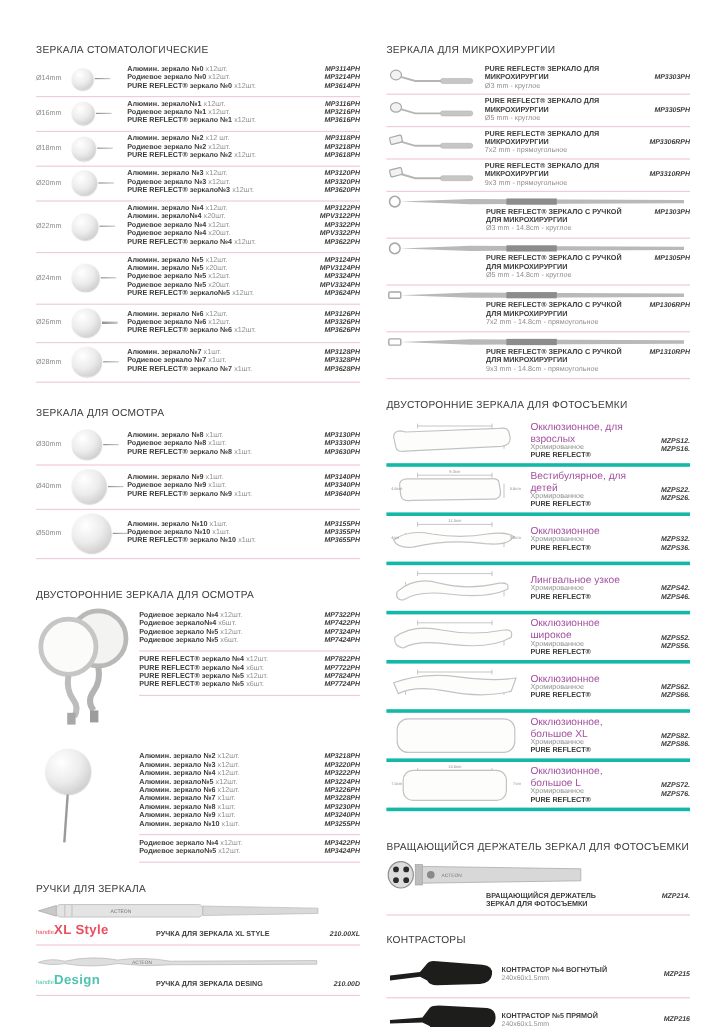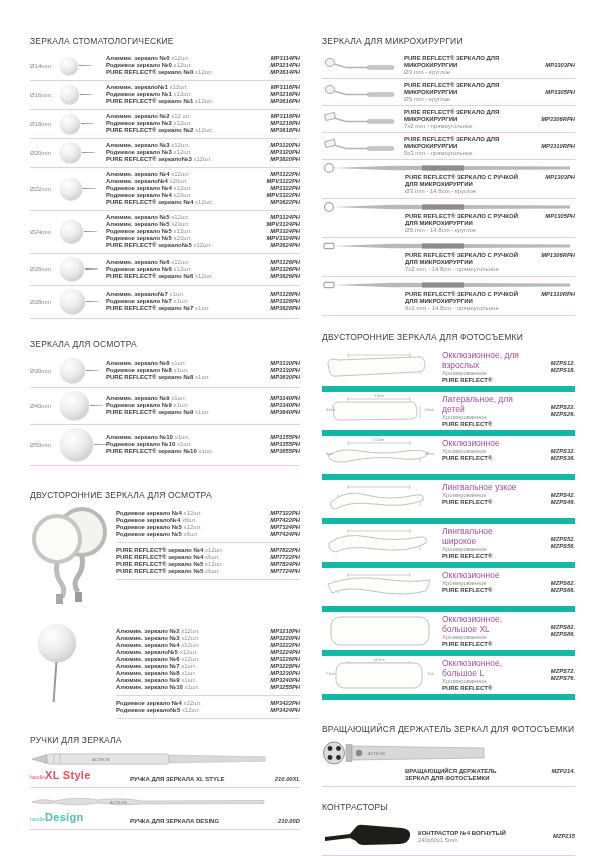--- a/index.html
+++ b/index.html
@@ -36,21 +36,21 @@
   .hlogo .bg{font-size:11px;letter-spacing:.3px;font-weight:bold}
   .hlabel{flex:1;font-size:6px;font-weight:bold;padding-bottom:1px}
   .hcode{width:54px;text-align:right;font-size:5.8px;font-style:italic;font-weight:bold;padding-bottom:1px}
   
   .arow{display:flex;align-items:center;border-bottom:1px solid #f0cade;padding:2.5px 0}
   .aimg{width:82px;flex:none}
   .brow{border-bottom:1px solid #f0cade;padding:2px 0 3px}
   .brow .binner{display:flex;align-items:flex-start}
   .brow .bpad{width:83px;flex:none}
   
-  .prow{display:flex;border-bottom:6px solid #14b8a6;padding:2px 0}
+  .prow{display:flex;align-items:center;border-bottom:3px solid #14b8a6;padding:2px 0}
   .pshape{width:120px;flex:none}
   .ptext{flex:1}
   .pname{font-size:8.5px;color:#a4509f;line-height:10px}
   .psub{font-size:6px;line-height:6.8px}
   .pcodes{width:50px;text-align:right;padding-top:10px}
   
   .holder-img{display:block;margin:2px 0 2px}
   .hldrow{display:flex;align-items:flex-start;border-bottom:1px solid #f0cade;padding-bottom:4px}
   .hldrow .bpad{width:83px;flex:none}
   .hldrow .lbl{flex:1;font-size:6px;font-weight:bold;line-height:7px;max-width:120px}
@@ -580,21 +580,21 @@
               </g>
     <g fill="#fdfdfc" stroke="#c3c3c3" stroke-width="1">
                 <path d="M18,8 Q11,8 11,13 L12,22 Q13,27 21,26 L88,25 Q96,25 95,18 L94,12 Q94,7 86,8 Z"></path>
               </g>
               <text x="57" y="3.4" font-size="3.4" fill="#8f8f8f" text-anchor="middle">9.3cm</text>
       <text x="4" y="17" font-size="3.4" fill="#8f8f8f">4.6cm</text>
       <text x="112" y="17" font-size="3.4" fill="#8f8f8f" text-anchor="end">5.6cm</text>
             </svg>
           </div>
        <div class="ptext">
-         <div class="pname">Латеральное, для детей</div>
+         <div class="pname">Вестибулярное, для детей</div>
          <div class="psub"><span class="g">Хромированное</span></div>
          <div class="psub"><span class="b">PURE REFLECT®</span></div>
           </div>
        <div class="pcodes">
          <div class="code">MZPS22.</div>
          <div class="code">MZPS26.</div>
           </div>
         </div>
         <div class="prow">
        <div class="pshape">
@@ -658,21 +658,21 @@
                 <line x1="88" y1="3" x2="88" y2="7"></line>
     <line x1="16" y1="12" x2="16" y2="24"></line>
                 <line x1="98" y1="12" x2="98" y2="24"></line>
               </g>
     <g fill="#fdfdfc" stroke="#c3c3c3" stroke-width="1">
                 <path d="M7,17 Q22,6 46,11 Q72,16 98,11 Q106,10 104,17 Q88,27 54,23 Q26,19 14,26 Q6,25 7,17 Z"></path>
               </g>
             </svg>
           </div>
        <div class="ptext">
-         <div class="pname">Лингвальное широкое</div>
+         <div class="pname">Окклюзионное широкое</div>
          <div class="psub"><span class="g">Хромированное</span></div>
          <div class="psub"><span class="b">PURE REFLECT®</span></div>
           </div>
        <div class="pcodes">
          <div class="code">MZPS52.</div>
          <div class="code">MZPS56.</div>
           </div>
         </div>
         <div class="prow">
        <div class="pshape">

